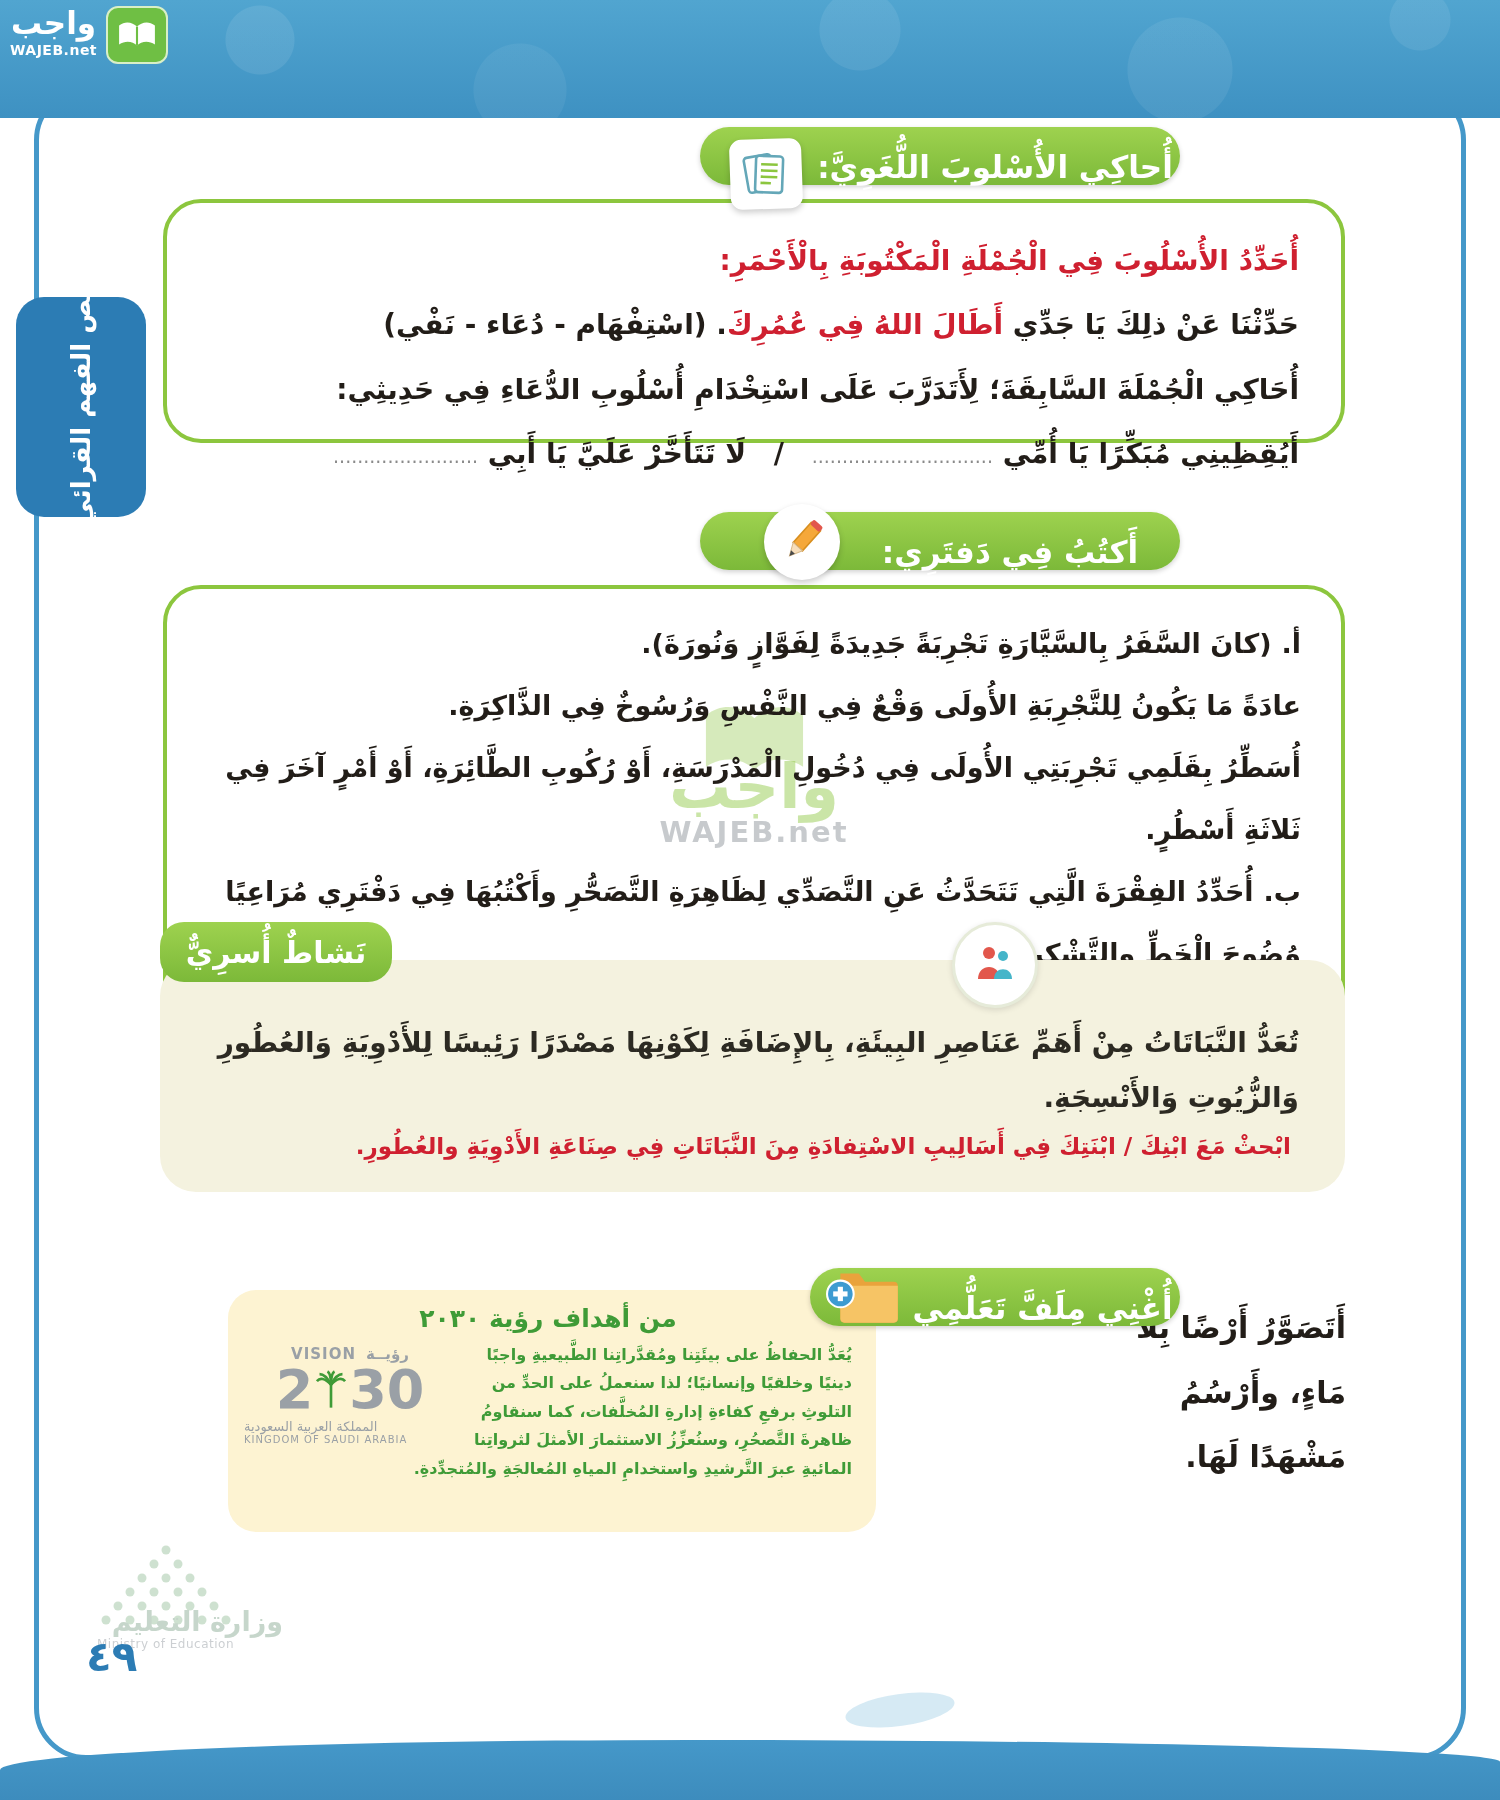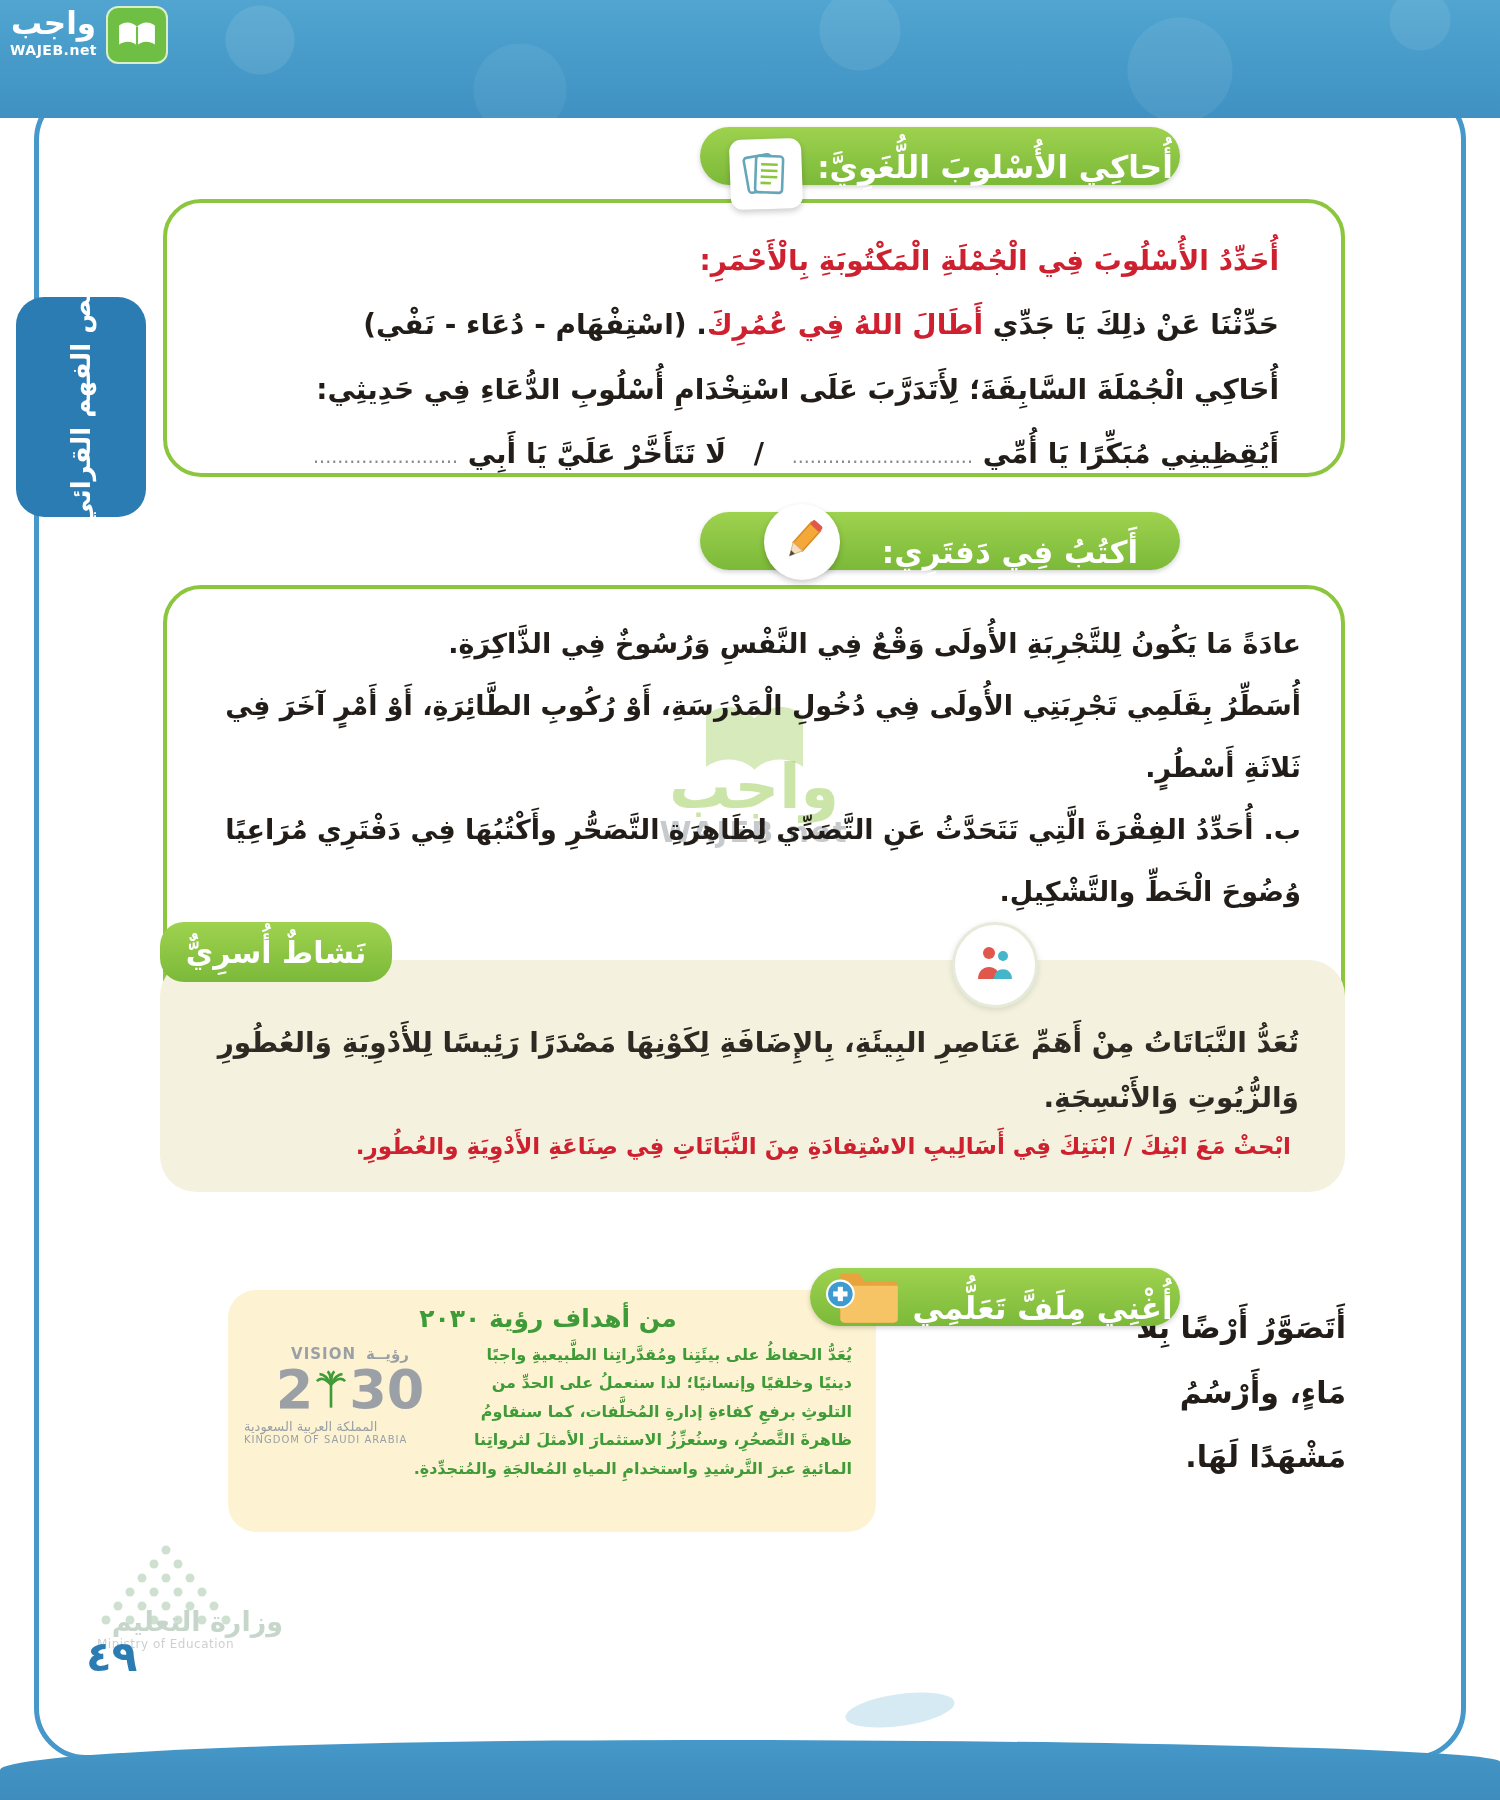--- a/index.html
+++ b/index.html
@@ -48,21 +48,21 @@
   .bar-ico{position:absolute;display:flex;align-items:center;justify-content:center;}
   #bar1 .bar-ico{left:30px;top:12px;width:72px;height:70px;background:#fff;border-radius:12px;
                  box-shadow:0 3px 6px rgba(0,0,0,.2);transform:rotate(-2deg);}
   #bar2 .bar-ico{left:64px;top:-8px;width:76px;height:76px;background:#fff;border-radius:50%;
                  box-shadow:0 3px 6px rgba(0,0,0,.2);}
   #bar3 .bar-ico{left:16px;top:-7px;width:80px;height:70px;background:transparent;}
 
   
   .gbox{position:absolute;left:163px;width:1182px;z-index:3;box-sizing:border-box;direction:rtl;
         border:4px solid #8cc63e;border-radius:38px;background:#fff;}
-  #box1{top:199px;height:278px;padding:26px 62px 8px 30px;font-size:28px;}
+  #box1{top:199px;height:244px;padding:26px 42px 8px 30px;font-size:28px;}
   #box2{top:585px;height:452px;padding:24px 40px 8px 26px;font-size:27px;}
   .bl{position:relative;z-index:1;margin:0;font-weight:bold;color:#221d18;line-height:2.3;}
   .red{color:#cf2030;}
   .marker{margin-left:10px;}
   .dots{color:#8a8a8a;font-size:19px;letter-spacing:1.5px;font-weight:normal;}
   .sep{margin:0 18px;font-weight:bold;}
 
   
   .wm{position:absolute;left:50%;top:42%;transform:translate(-50%,-50%);z-index:0;
       text-align:center;pointer-events:none;}
@@ -176,20 +176,21 @@
   </div>
 
   <div class="gbox" id="box2">
     <div class="wm">
       <svg width="120" height="80" viewBox="0 0 38 28" opacity="0.35">
           <path d="M2 5 C8 0 15 2 19 6 C23 2 30 0 36 5 V23 C30 19 23 20 19 24 C15 20 8 19 2 23 Z" fill="#8cc63e"></path>
         </svg>
       <div class="wm-ar">واجب</div>
       <div class="wm-site">WAJEB.net</div>
     </div>
+    <p class="bl"><span class="marker">أ.</span><span>(كانَ السَّفَرُ بِالسَّيَّارَةِ تَجْرِبَةً جَدِيدَةً لِفَوَّازٍ وَنُورَةَ).</span></p>
     <p class="bl">عادَةً مَا يَكُونُ لِلتَّجْرِبَةِ الأُولَى وَقْعٌ فِي النَّفْسِ وَرُسُوخٌ فِي الذَّاكِرَةِ.</p>
     <p class="bl">أُسَطِّرُ بِقَلَمِي تَجْرِبَتِي الأُولَى فِي دُخُولِ الْمَدْرَسَةِ، أَوْ رُكُوبِ الطَّائِرَةِ، أَوْ أَمْرٍ آخَرَ فِي ثَلاثَةِ أَسْطُرٍ.</p>
     <p class="bl"><span class="marker">ب.</span><span>أُحَدِّدُ الفِقْرَةَ الَّتِي تَتَحَدَّثُ عَنِ التَّصَدِّي لِظَاهِرَةِ التَّصَحُّرِ وأَكْتُبُهَا فِي دَفْتَرِي مُرَاعِيًا وُضُوحَ الْخَطِّ والتَّشْكِيلِ.</span></p>
   </div>
 
   <div class="family-tab">
     <span>نَشاطٌ أُسرِيٌّ</span>
   </div>
   <div class="family-circle">
     <svg width="52" height="52" viewBox="0 0 52 52">

